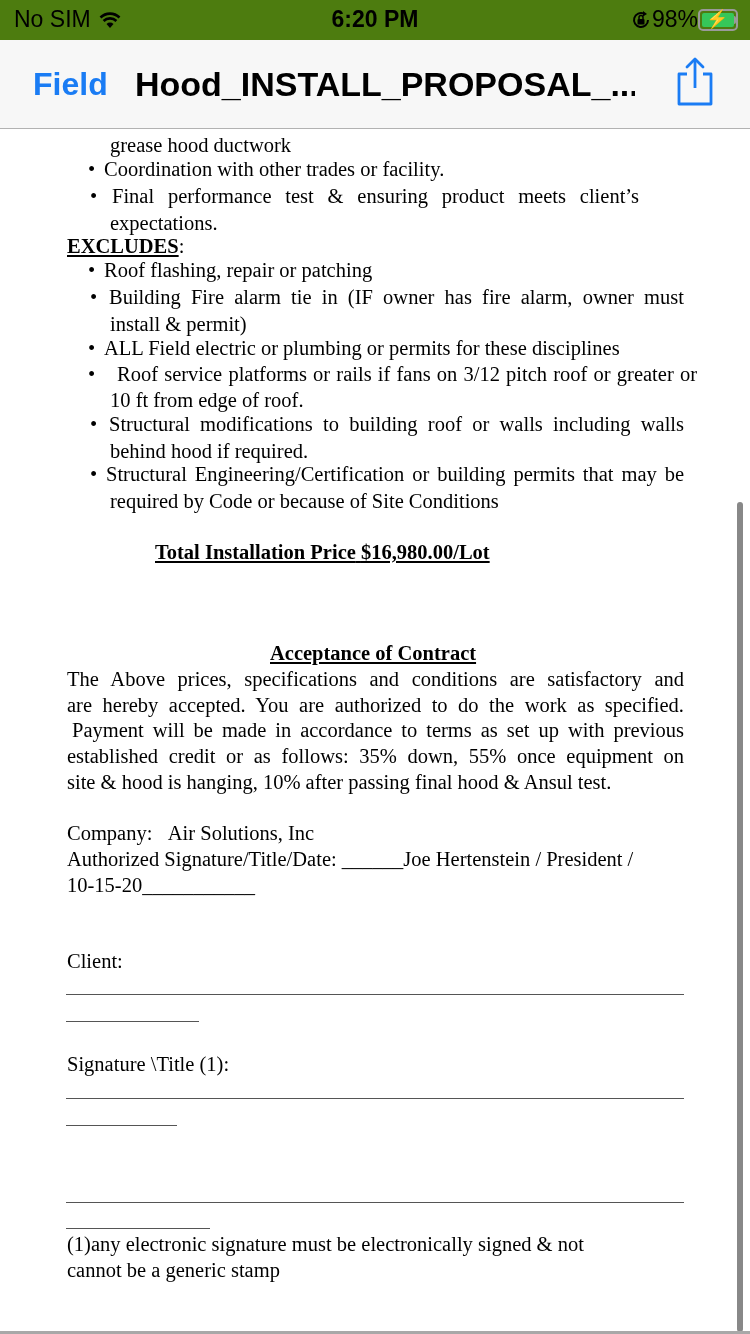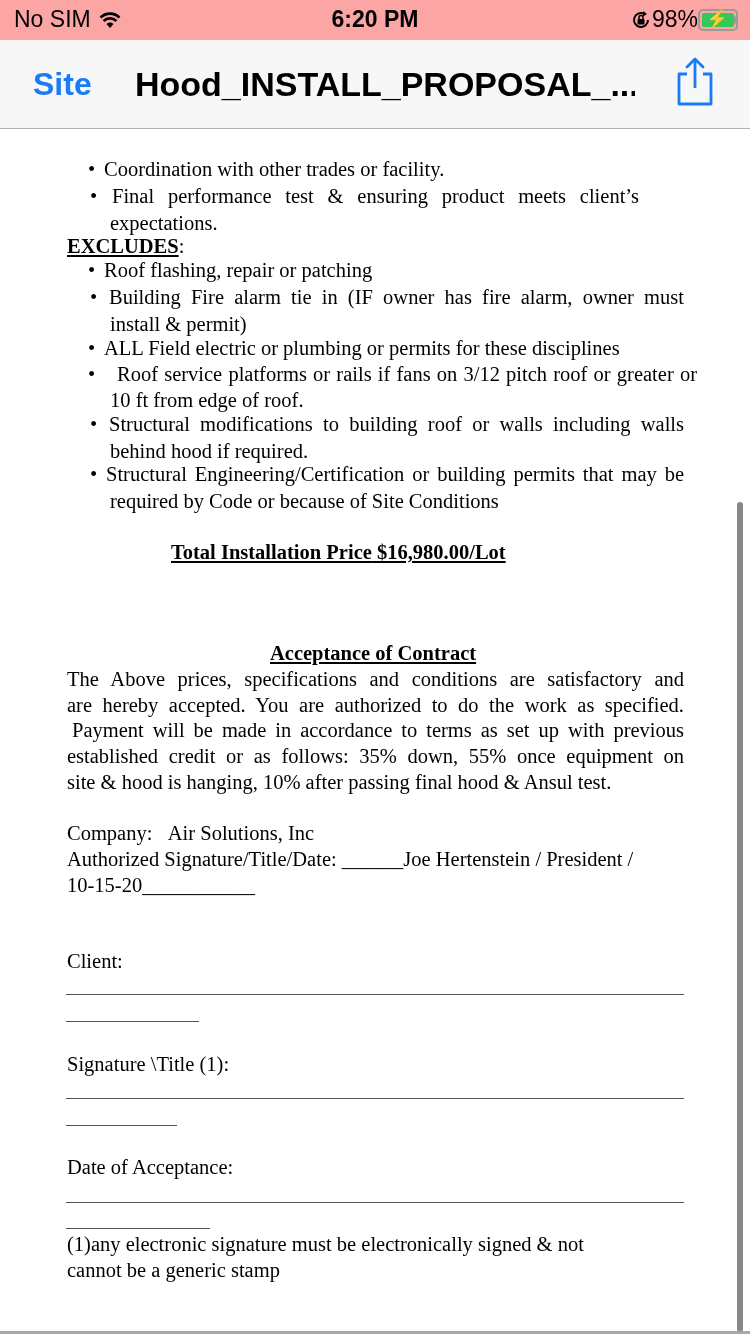--- a/index.html
+++ b/index.html
@@ -1,20 +1,20 @@
 <!DOCTYPE html>
 <html><head>
 <meta charset="utf-8">
 <style>
   * { box-sizing: border-box; margin: 0; padding: 0; }
   html, body { width: 750px; height: 1334px; overflow: hidden; background: #ffffff; }
   body { position: relative; font-family: "Liberation Sans", sans-serif; color: #000; }
 
   
-  .status-bar { position: absolute; top: 0; left: 0; width: 750px; height: 40px; background: #fca5a5; }
+  .status-bar { position: absolute; top: 0; left: 0; width: 750px; height: 40px; background: #4d7c0f; }
   .sb-left { position: absolute; left: 14px; top: 6px; font-size: 23px; display: flex; align-items: center; gap: 8px; }
   .sb-center { position: absolute; left: 0; right: 0; top: 6px; text-align: center; font-size: 23px; font-weight: bold; }
   .sb-right { position: absolute; right: 14px; top: 6px; font-size: 23px; display: flex; align-items: center; }
   .battery { position: relative; width: 40px; height: 22px; border: 2px solid #9a9a9a; border-radius: 5px; padding: 2px; }
   .battery-fill { width: 100%; height: 100%; background: #36c759; border-radius: 2px; }
   .battery-bolt { position: absolute; left: 0; right: 0; top: -3px; text-align: center; font-size: 18px; color: #000; }
   .battery-cap { width: 3px; height: 8px; background: #9a9a9a; border-radius: 0 2px 2px 0; margin-left: -5px; }
 
   
   .nav-bar { position: absolute; top: 40px; left: 0; width: 750px; height: 89px; background: #f7f7f7; border-bottom: 1px solid #b2b2b2; }
@@ -55,31 +55,32 @@
     <span>98%</span>
     <div class="battery">
       <div class="battery-fill"></div>
       <div class="battery-bolt">⚡</div>
     </div>
     <div class="battery-cap"></div>
   </div>
 </div>
 
 <div class="nav-bar">
-  <div class="done-btn">Site</div>
+  <div class="done-btn">Field</div>
   <div class="nav-title">Hood_INSTALL_PROPOSAL_...</div>
   <svg class="share-btn" viewBox="0 0 42 52">
     <path d="M13 18 H5 V48 H37 V18 H29" stroke="#1a7cf4" stroke-width="2.8" fill="none" stroke-linejoin="round"></path>
     <path d="M21 4 V32" stroke="#1a7cf4" stroke-width="2.8" fill="none"></path>
     <path d="M13 11 L21 3 L29 11" stroke="#1a7cf4" stroke-width="2.8" fill="none" stroke-linecap="round" stroke-linejoin="round"></path>
   </svg>
 </div>
 
 <div class="doc">
 
+  <div class="line" style="left:110px; top:2px;">grease hood ductwork</div>
 
   <div class="bullet" style="left:88px; top:26px;">•</div>
   <div class="line" style="left:104px; top:26px;">Coordination with other trades or facility.</div>
 
   <div class="bullet" style="left:90px; top:53px;">•</div>
   <div class="line justify" style="left:112px; top:53px; width:527px;">Final performance test &amp; ensuring product meets client’s</div>
   <div class="line" style="left:110px; top:80px;">expectations.</div>
 
   <div class="line" style="left:67px; top:103px;"><span class="heading-u">EXCLUDES</span><span>:</span></div>
 
@@ -98,42 +99,41 @@
   <div class="line" style="left:110px; top:257px;">10 ft from edge of roof.</div>
 
   <div class="bullet" style="left:90px; top:281px;">•</div>
   <div class="line justify" style="left:109px; top:281px; width:575px;">Structural modifications to building roof or walls including walls</div>
   <div class="line" style="left:110px; top:308px;">behind hood if required.</div>
 
   <div class="bullet" style="left:90px; top:331px;">•</div>
   <div class="line justify" style="left:106px; top:331px; width:578px;">Structural Engineering/Certification or building permits that may be</div>
   <div class="line" style="left:110px; top:358px;">required by Code or because of Site Conditions</div>
 
-  <div class="line" style="left:171px; top:409px; font-weight:bold; text-decoration:underline;text-align:center;"><span>Total Installation Price</span> <span>$16,980.00/Lot</span></div>
+  <div class="line" style="left:155px; top:409px; font-weight:bold; text-decoration:underline;text-align:center;"><span>Total Installation Price</span> <span>$16,980.00/Lot</span></div>
 
   <div class="line heading-u" style="left:270px; top:510px;">Acceptance of Contract</div>
   <div class="line justify" style="left:67px; top:536px; width:617px;">The Above prices, specifications and conditions are satisfactory and</div>
   <div class="line justify" style="left:67px; top:562px; width:617px;">are hereby accepted. You are authorized to do the work as specified.</div>
   <div class="line justify" style="left:72px; top:587px; width:612px;"> Payment will be made in accordance to terms as set up with previous</div>
   <div class="line justify" style="left:67px; top:613px; width:617px;">established credit or as follows: 35% down, 55% once equipment on</div>
   <div class="line" style="left:67px; top:639px;">site &amp; hood is hanging, 10% after passing final hood &amp; Ansul test.</div>
 
   <div class="line" style="left:67px; top:690px;"><span>Company:</span>&nbsp;&nbsp;&nbsp;<span>Air Solutions, Inc</span></div>
   <div class="line" style="left:67px; top:716px;"><span>Authorized Signature/Title/Date:</span> <span>______</span><span>Joe Hertenstein / President /</span></div>
   <div class="line" style="left:67px; top:742px;"><span>10-15-20</span><span>___________</span></div>
 
   <div class="line" style="left:67px; top:818px;">Client:</div>
   <div class="uline" style="left:66px; top:864px; width:618px;"></div>
   <div class="uline" style="left:66px; top:891px; width:133px;"></div>
 
   <div class="line" style="left:67px; top:921px;">Signature \Title (1):</div>
   <div class="uline" style="left:66px; top:968px; width:618px;"></div>
   <div class="uline" style="left:66px; top:995px; width:111px;"></div>
 
-  <div class="line" style="left:67px; top:1024px;">Date of Acceptance:</div>
   <div class="uline" style="left:66px; top:1072px; width:618px;"></div>
   <div class="uline" style="left:66px; top:1098px; width:144px;"></div>
 
   <div class="line" style="left:67px; top:1101px;">(1)any electronic signature must be electronically signed &amp; not</div>
   <div class="line" style="left:67px; top:1127px;">cannot be a generic stamp</div>
 </div>
 
 <div class="scrollbar"></div>
 <div class="bottom-rule"></div>
 

